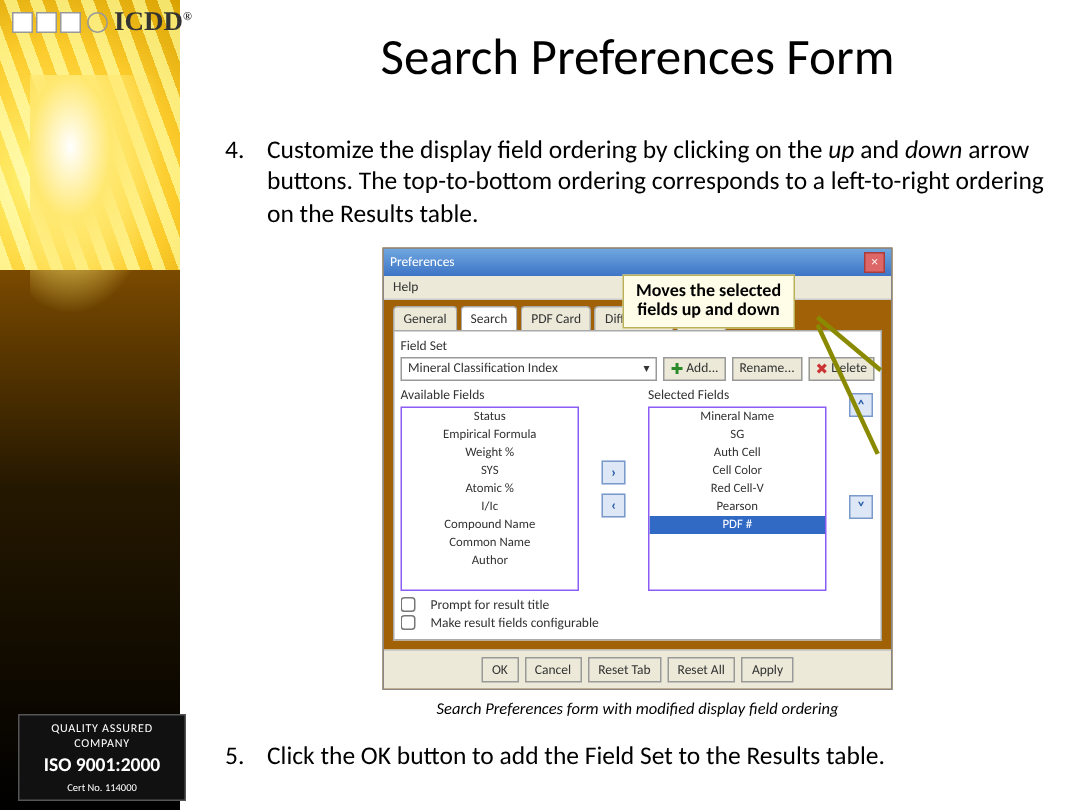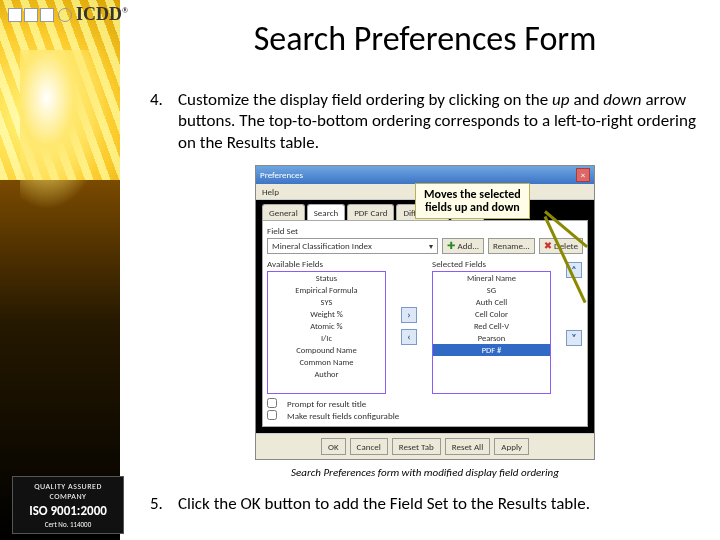--- a/index.html
+++ b/index.html
@@ -54,21 +54,21 @@
   .step{ font-size:17px; line-height:1.25; margin-bottom:12px; display:flex;}
   .step .num{ width:28px; flex:none;}
   .step .body{ flex:1;}
   .step em{font-style:italic;}
   .caption{ text-align:center; font-size:11px; font-style:italic; font-weight:normal; margin:6px 0 14px 0;}
 
   
   .dlg-wrap{ position:relative; width:340px; margin:0 auto 0 auto;}
   .dlg{
     width:340px; border:1px solid #888;
-    background:#000000; font-size:9px; color:#333; position:relative;
+    background:#a16207; font-size:9px; color:#333; position:relative;
   }
   .titlebar{
     height:18px; background:linear-gradient(#6fa7e0,#3d74c6);
     display:flex; align-items:center; justify-content:space-between;
     padding:0 4px; color:#fff;
   }
   .titlebar .winbtn{ width:14px;height:14px;background:#d66; color:#fff; display:flex;align-items:center;justify-content:center; font-size:9px; border:1px solid #aa3c3c;}
   .menubar{ padding:2px 6px; font-size:9px; background:#ece9d8; border-bottom:1px solid #ccc;}
   .tabs{ display:flex; gap:2px; padding:4px 6px 0 6px; font-size:9px;}
   .tab{ border:1px solid #aaa; border-bottom:none; padding:2px 6px; background:#ece9d8; border-radius:3px 3px 0 0;}
@@ -175,22 +175,22 @@
               <span class="ic" style="color:#c33;">✖</span>
               <span>Delete</span>
             </div>
         </div>
         <div class="lists">
           <div class="listcol">
             <div class="lh">Available Fields</div>
             <div class="listbox">
               <div class="li">Status</div>
               <div class="li">Empirical Formula</div>
+              <div class="li">Weight %</div>
               <div class="li">SYS</div>
-              <div class="li">Weight %</div>
               <div class="li">Atomic %</div>
               <div class="li">I/Ic</div>
               <div class="li">Compound Name</div>
               <div class="li">Common Name</div>
               <div class="li">Author</div>
             </div>
           </div>
           <div class="midcol">
             <div class="arrowbtn">›</div>
             <div class="arrowbtn">‹</div>

